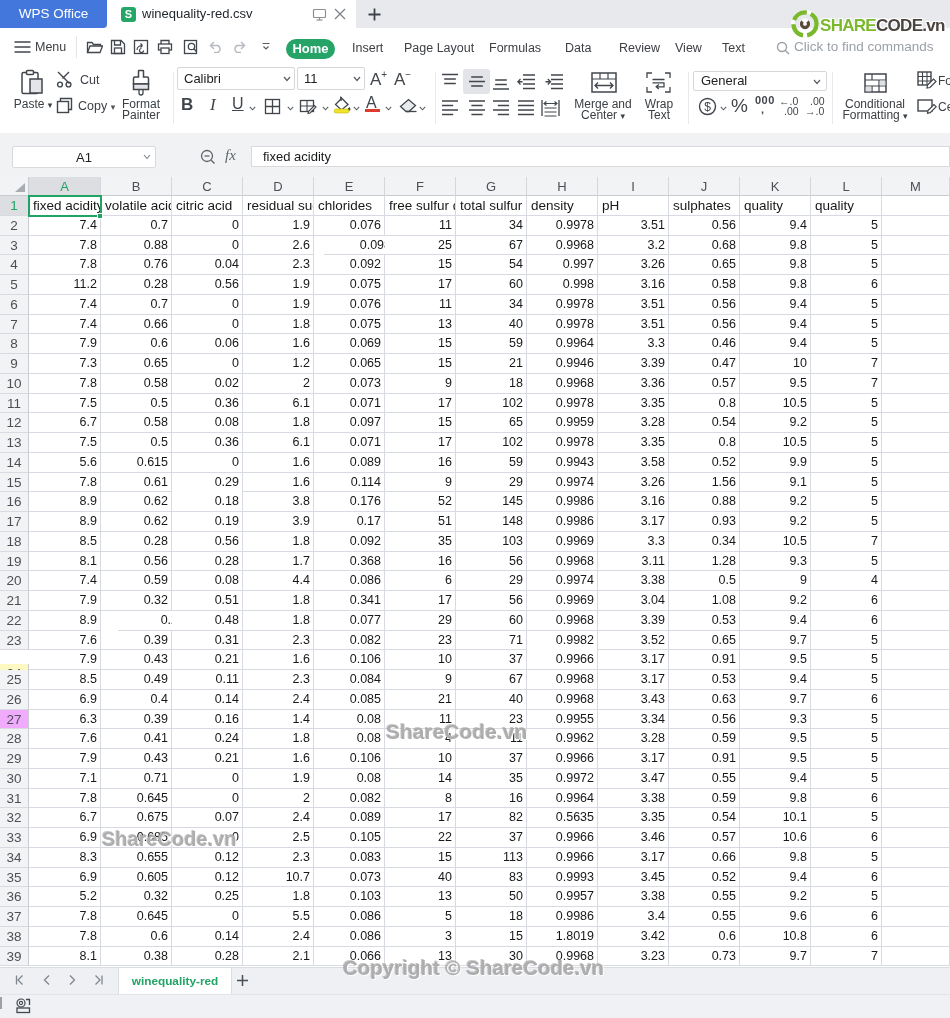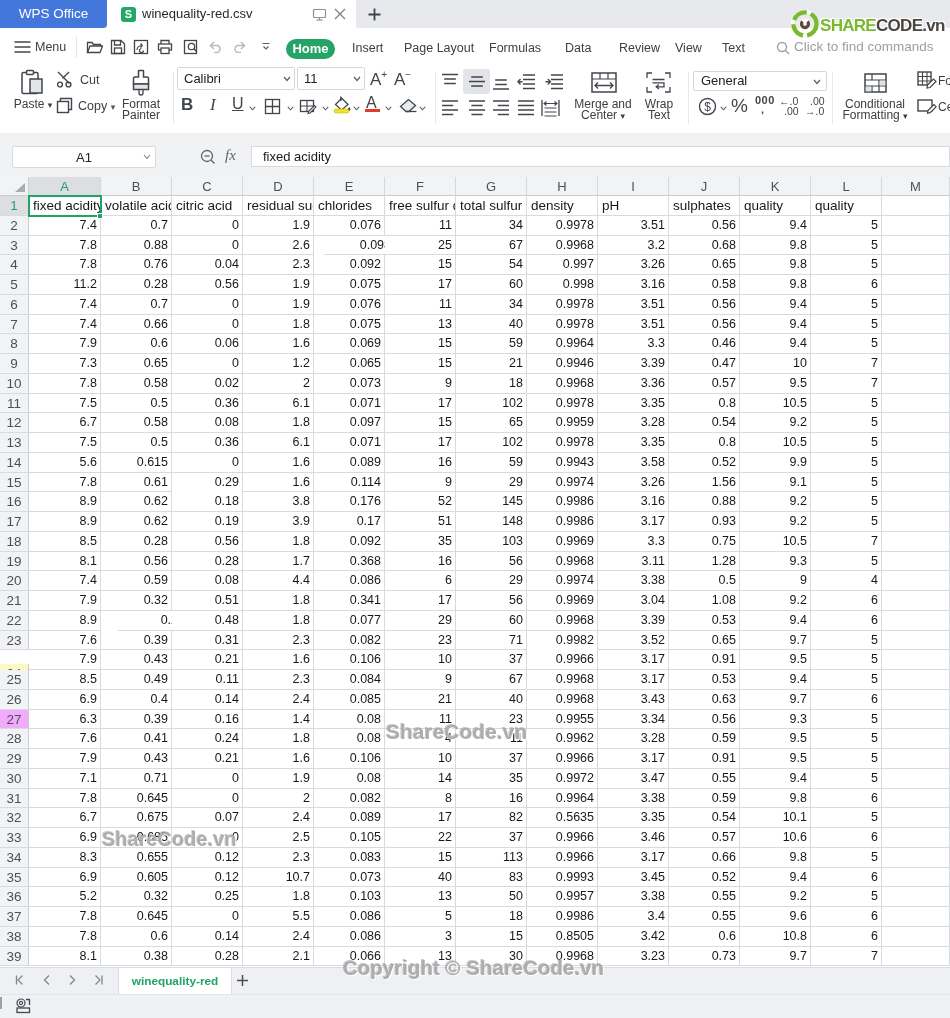--- a/index.html
+++ b/index.html
@@ -518,21 +518,21 @@
 <div class="rn" style="top:531.75px;height:19.75px;background:#f2f3f5;color:#4c5056">18</div>
 <div class="cell num" style="left:29px;top:531.75px;width:72px;height:19.75px">8.5</div>
 <div class="cell num" style="left:101px;top:531.75px;width:71px;height:19.75px">0.28</div>
 <div class="cell num" style="left:172px;top:531.75px;width:71px;height:19.75px">0.56</div>
 <div class="cell num" style="left:243px;top:531.75px;width:71px;height:19.75px">1.8</div>
 <div class="cell num" style="left:314px;top:531.75px;width:71px;height:19.75px">0.092</div>
 <div class="cell num" style="left:385px;top:531.75px;width:71px;height:19.75px">35</div>
 <div class="cell num" style="left:456px;top:531.75px;width:71px;height:19.75px">103</div>
 <div class="cell num" style="left:527px;top:531.75px;width:71px;height:19.75px">0.9969</div>
 <div class="cell num" style="left:598px;top:531.75px;width:71px;height:19.75px">3.3</div>
-<div class="cell num" style="left:669px;top:531.75px;width:71px;height:19.75px">0.75</div>
+<div class="cell num" style="left:669px;top:531.75px;width:71px;height:19.75px">0.34</div>
 <div class="cell num" style="left:740px;top:531.75px;width:71px;height:19.75px">10.5</div>
 <div class="cell num" style="left:811px;top:531.75px;width:71px;height:19.75px">7</div>
 <div class="cell" style="left:882px;top:531.75px;width:68px;height:19.75px"></div>
 <div class="rn" style="top:551.50px;height:19.75px;background:#f2f3f5;color:#4c5056">19</div>
 <div class="cell num" style="left:29px;top:551.50px;width:72px;height:19.75px">8.1</div>
 <div class="cell num" style="left:101px;top:551.50px;width:71px;height:19.75px">0.56</div>
 <div class="cell num" style="left:172px;top:551.50px;width:71px;height:19.75px">0.28</div>
 <div class="cell num" style="left:243px;top:551.50px;width:71px;height:19.75px">1.7</div>
 <div class="cell num" style="left:314px;top:551.50px;width:71px;height:19.75px">0.368</div>
 <div class="cell num" style="left:385px;top:551.50px;width:71px;height:19.75px">16</div>
@@ -796,21 +796,21 @@
 <div class="cell num" style="left:811px;top:907.00px;width:71px;height:19.75px">6</div>
 <div class="cell" style="left:882px;top:907.00px;width:68px;height:19.75px"></div>
 <div class="rn" style="top:926.75px;height:19.75px;background:#f2f3f5;color:#4c5056">38</div>
 <div class="cell num" style="left:29px;top:926.75px;width:72px;height:19.75px">7.8</div>
 <div class="cell num" style="left:101px;top:926.75px;width:71px;height:19.75px">0.6</div>
 <div class="cell num" style="left:172px;top:926.75px;width:71px;height:19.75px">0.14</div>
 <div class="cell num" style="left:243px;top:926.75px;width:71px;height:19.75px">2.4</div>
 <div class="cell num" style="left:314px;top:926.75px;width:71px;height:19.75px">0.086</div>
 <div class="cell num" style="left:385px;top:926.75px;width:71px;height:19.75px">3</div>
 <div class="cell num" style="left:456px;top:926.75px;width:71px;height:19.75px">15</div>
-<div class="cell num" style="left:527px;top:926.75px;width:71px;height:19.75px">0.8505</div>
+<div class="cell num" style="left:527px;top:926.75px;width:71px;height:19.75px">1.8019</div>
 <div class="cell num" style="left:598px;top:926.75px;width:71px;height:19.75px">3.42</div>
 <div class="cell num" style="left:669px;top:926.75px;width:71px;height:19.75px">0.6</div>
 <div class="cell num" style="left:740px;top:926.75px;width:71px;height:19.75px">10.8</div>
 <div class="cell num" style="left:811px;top:926.75px;width:71px;height:19.75px">6</div>
 <div class="cell" style="left:882px;top:926.75px;width:68px;height:19.75px"></div>
 <div class="rn" style="top:946.50px;height:19.75px;background:#f2f3f5;color:#4c5056">39</div>
 <div class="cell num" style="left:29px;top:946.50px;width:72px;height:19.75px">8.1</div>
 <div class="cell num" style="left:101px;top:946.50px;width:71px;height:19.75px">0.38</div>
 <div class="cell num" style="left:172px;top:946.50px;width:71px;height:19.75px">0.28</div>
 <div class="cell num" style="left:243px;top:946.50px;width:71px;height:19.75px">2.1</div>

